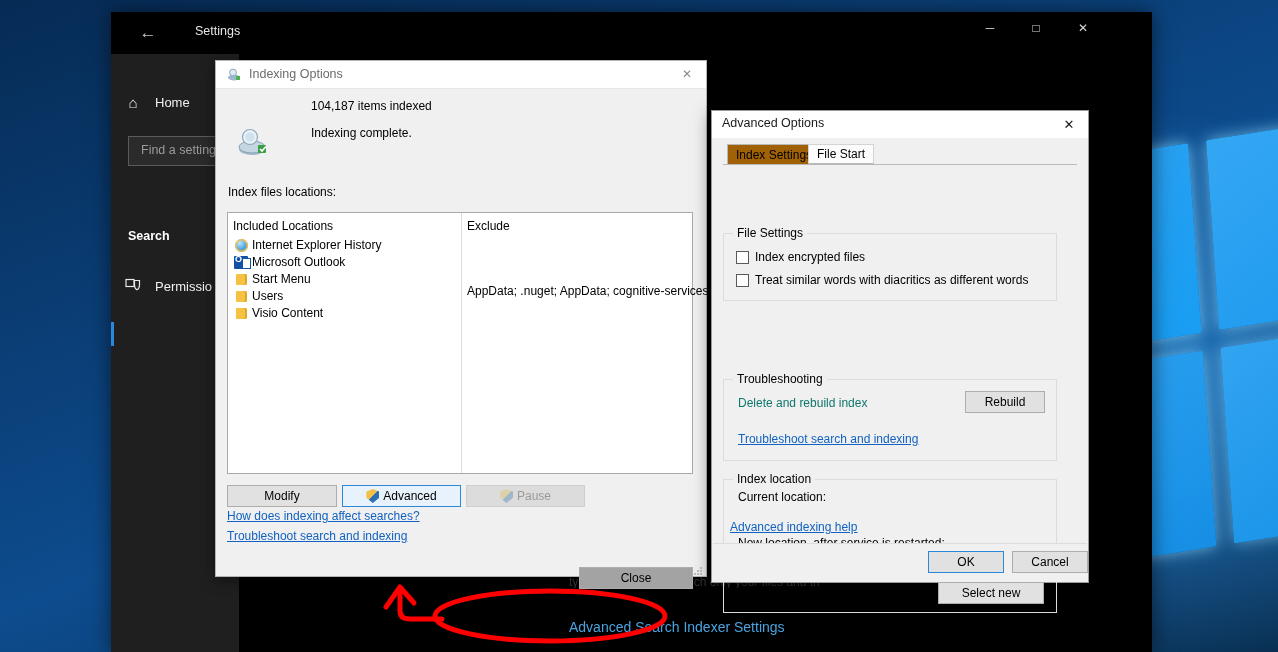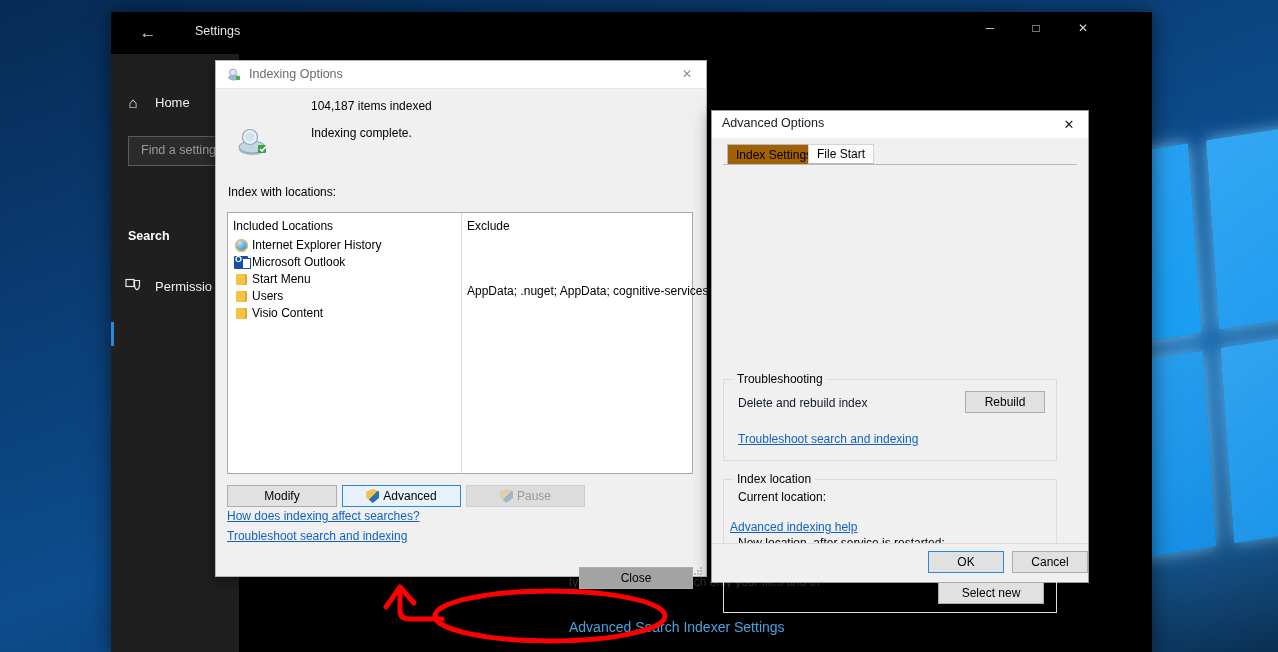--- a/index.html
+++ b/index.html
@@ -111,21 +111,21 @@
   .grp{position:absolute;border:1px solid #dcdcdc;box-sizing:border-box;}
   .grp-title{position:absolute;top:-8px;left:9px;background:#f0f0f0;padding:0 4px;
     font-size:12px;color:#000;}
   #grp-file{left:11px;top:122px;width:334px;height:68px;}
   .cbrow{position:absolute;left:12px;display:flex;align-items:center;font-size:12px;color:#000;}
   .cbox{width:13px;height:13px;background:#fff;border:1px solid #5a5a5a;margin-right:6px;
     flex:none;box-sizing:border-box;}
   #cb-encrypted{top:16px;}
   #cb-diacritics{top:39px;}
   #grp-trouble{left:11px;top:268px;width:334px;height:82px;}
-  #lbl-rebuild{position:absolute;left:14px;top:16px;font-size:12px;color:#0f172a;}
+  #lbl-rebuild{position:absolute;left:14px;top:16px;font-size:12px;color:#0f766e;}
   #btn-rebuild{position:absolute;left:241px;top:11px;width:80px;height:22px;background:#e1e1e1;
     border:1px solid #adadad;box-sizing:border-box;font-size:12px;display:flex;
     align-items:center;justify-content:center;}
   #link-trouble2{position:absolute;left:14px;top:52px;font-size:12px;color:#1162c2;text-decoration:underline;}
   #grp-location{left:11px;top:368px;width:334px;height:134px;}
   #lbl-current{position:absolute;left:14px;top:10px;font-size:12px;color:#000;}
   #txt-current{position:absolute;left:14px;top:28px;width:306px;height:19px;background:#fff;
     border:1px solid #a9a9a9;box-sizing:border-box;font-size:12px;padding:2px 4px;color:#000;}
   #lbl-new{position:absolute;left:14px;top:56px;font-size:12px;color:#000;}
   #txt-new{position:absolute;left:14px;top:74px;width:306px;height:19px;background:#f0f0f0;
@@ -218,21 +218,21 @@
       <ellipse cx="16" cy="23" rx="13" ry="6" fill="#c4d6e2" stroke="#8aa4b6"></ellipse>
       <circle cx="14" cy="13" r="7.5" fill="#e8f1f7" stroke="#8fa8ba" stroke-width="1.2"></circle>
       <circle cx="14" cy="13" r="4.6" fill="#cfe2ee"></circle>
       <rect x="22" y="21" width="8" height="8" rx="1" fill="#3c9e45"></rect>
       <path d="M24 25 l2 2 l4 -4.5" stroke="#fff" stroke-width="1.6" fill="none"></path>
     </svg>
   </span>
   <div id="idx-count">104,187 items indexed</div>
   <div id="idx-state">Indexing complete.</div>
 
-  <div id="idx-locations-label">Index with locations:</div>
+  <div id="idx-locations-label">Index files locations:</div>
 
   <div id="idx-listbox">
     <div id="lb-left">
       <div class="lb-head">Included Locations</div>
 
       <div class="lb-row" style="top:24px">
         <span class="lb-icon">
             <span class="ie-ico"></span>
           </span>
         <span>Internet Explorer History</span>
@@ -305,20 +305,31 @@
     <div id="adv-title">Advanced Options</div>
     <div id="adv-close">✕</div>
   </div>
 
   <div id="tabstrip">
     <div class="tab" id="tab-index">Index Settings</div>
     <div class="tab" id="tab-filetypes">File Start</div>
   </div>
   <div id="tabpanel"></div>
 
+  <div class="grp" id="grp-file">
+    <span class="grp-title">File Settings</span>
+    <label class="cbrow" id="cb-encrypted">
+      <span class="cbox"></span>
+      <span>Index encrypted files</span>
+    </label>
+    <label class="cbrow" id="cb-diacritics">
+      <span class="cbox"></span>
+      <span>Treat similar words with diacritics as different words</span>
+    </label>
+  </div>
 
   <div class="grp" id="grp-trouble">
     <span class="grp-title">Troubleshooting</span>
     <div id="lbl-rebuild">Delete and rebuild index</div>
     <div id="btn-rebuild">Rebuild</div>
     <div id="link-trouble2">Troubleshoot search and indexing</div>
   </div>
 
   <div class="grp" id="grp-location">
     <span class="grp-title">Index location</span>

